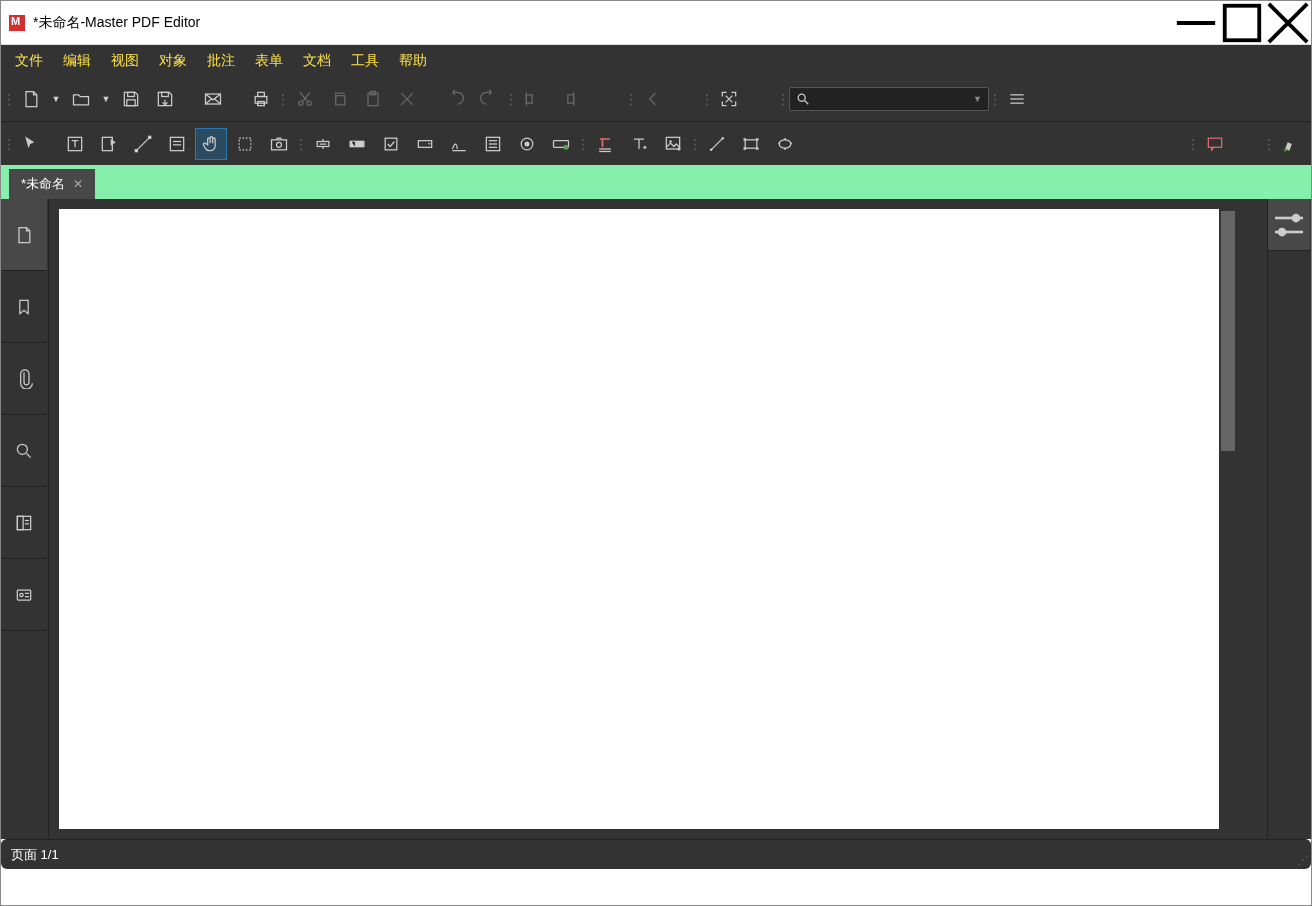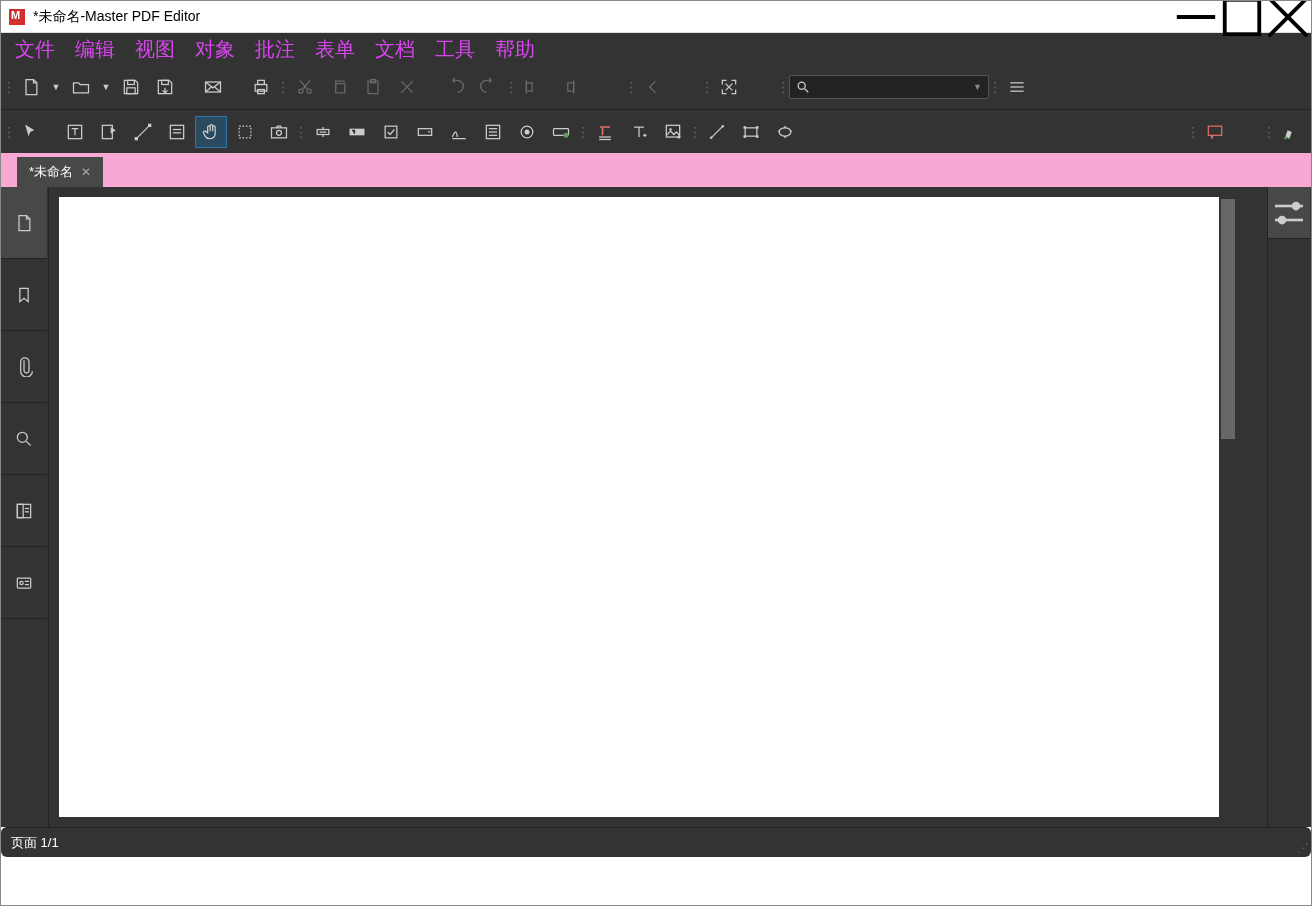--- a/index.html
+++ b/index.html
@@ -1,35 +1,35 @@
 <!DOCTYPE html>
 <html><head>
 <meta charset="utf-8">
 <style>
 * { margin:0; padding:0; box-sizing:border-box; font-family:"Microsoft YaHei","Segoe UI",sans-serif; }
 body { width:1312px; height:906px; background:#fff; overflow:hidden; border:1px solid #888; }
-.titlebar { height:32px; background:#fff; display:flex; align-items:center; border-bottom:1px solid #ddd; }
+.titlebar { height:44px; background:#fff; display:flex; align-items:center; border-bottom:1px solid #ddd; }
 .titlebar .appicon { width:16px; height:16px; background:#d32f2f; margin:0 8px; position:relative; }
 .titlebar .appicon::after { content:"M"; position:absolute; color:#fff; font-size:11px; font-weight:bold; left:2px; top:0; }
 .titlebar .title { font-size:14px; color:#000; flex:1; }
 .winbtn { width:46px; height:36px; display:flex; align-items:center; justify-content:center; font-size:14px; color:#000; }
 .menubar { height:32px; background:#333; display:flex; align-items:center; padding:0 4px; }
-.menubar .mitem { color:#d946ef; font-size:20px; padding:4px 10px; }
+.menubar .mitem { color:#fde047; font-size:14px; padding:4px 10px; }
 .toolbar { height:44px; background:#333; display:flex; align-items:center; padding:0 4px; gap:2px; }
 .toolbar.row2 { border-top:1px solid #222; }
 .tbtn { width:32px; height:32px; display:flex; align-items:center; justify-content:center; border:1px solid transparent; }
 .tbtn.active { border:1px solid #2a7ab0; background:#2a4a60; }
 .tbtn.disabled { opacity:0.35; }
 .tbtn svg { width:20px; height:20px; }
 .grip { width:8px; height:28px; display:flex; align-items:center; justify-content:center; color:#666; }
 .grip::before { content:"⋮"; font-size:14px; }
 .dropdown-arrow { width:14px; height:32px; display:flex; align-items:center; justify-content:center; color:#ccc; font-size:9px; }
 .searchbox { flex:0 0 200px; height:24px; background:#222; border:1px solid #555; display:flex; align-items:center; padding:0 6px; color:#aaa; font-size:12px; border-radius:2px; }
 .searchbox svg { width:14px; height:14px; margin-right:6px; }
-.tabstrip { height:34px; background:#f9a8d4; display:flex; align-items:flex-end; padding-left:16px; }
+.tabstrip { height:34px; background:#86efac; display:flex; align-items:flex-end; padding-left:8px; }
 .doctab { height:30px; background:#484848; color:#fff; font-size:13px; padding:0 12px; display:flex; align-items:center; gap:8px; border-radius:0 0 0 0; }
 .doctab .closex { font-size:12px; color:#aaa; }
 .workspace { height:640px; background:#333; display:flex; }
 .leftpanel { width:48px; background:#333; display:flex; flex-direction:column; border-right:1px solid #222; }
 .ltab { width:46px; height:72px; display:flex; align-items:center; justify-content:center; border-bottom:1px solid #222; }
 .ltab.active { background:#484848; }
 .ltab svg { width:20px; height:20px; }
 .canvas-area { flex:1; background:#333; display:flex; padding:10px 0 10px 10px; position:relative; }
 .page { width:1160px; height:620px; background:#fff; }
 .vscroll { width:18px; background:#333; padding:2px; }

